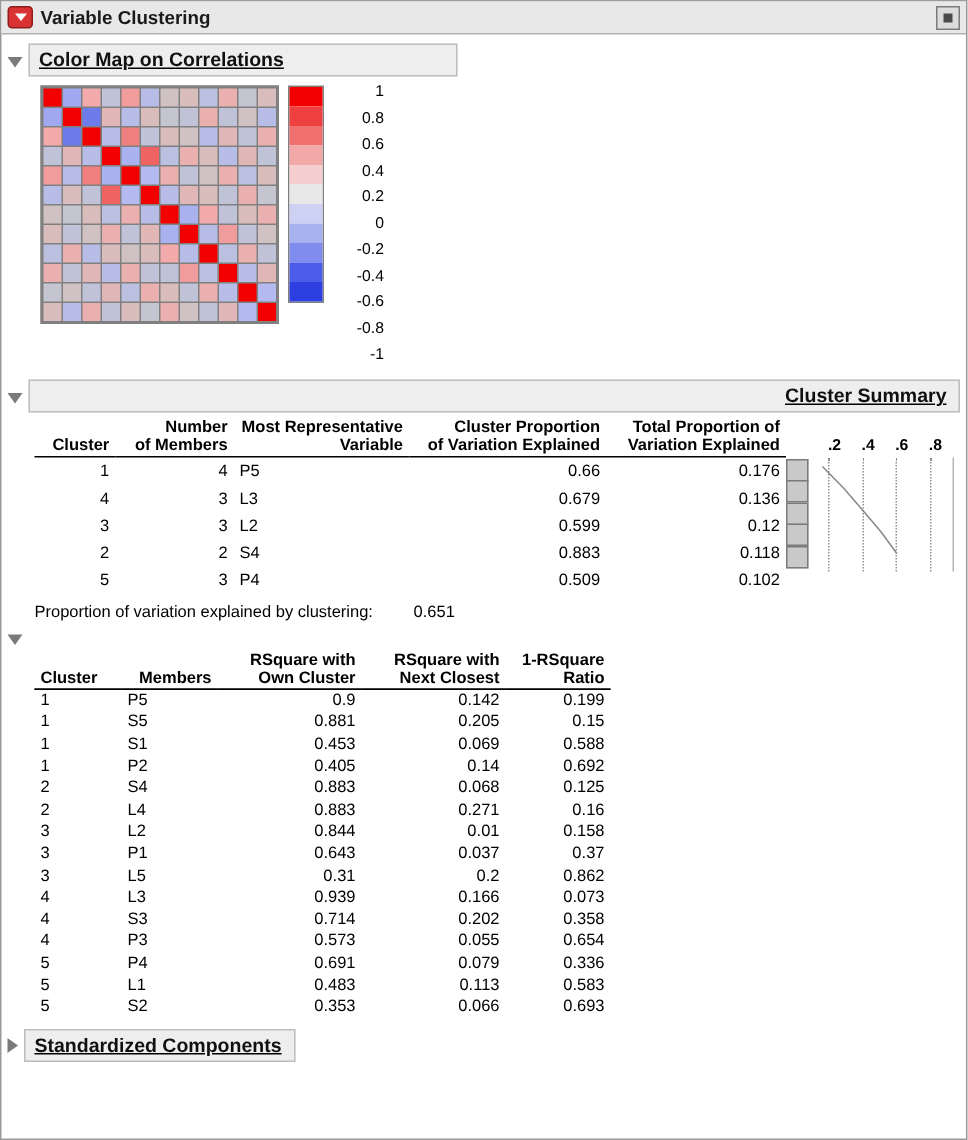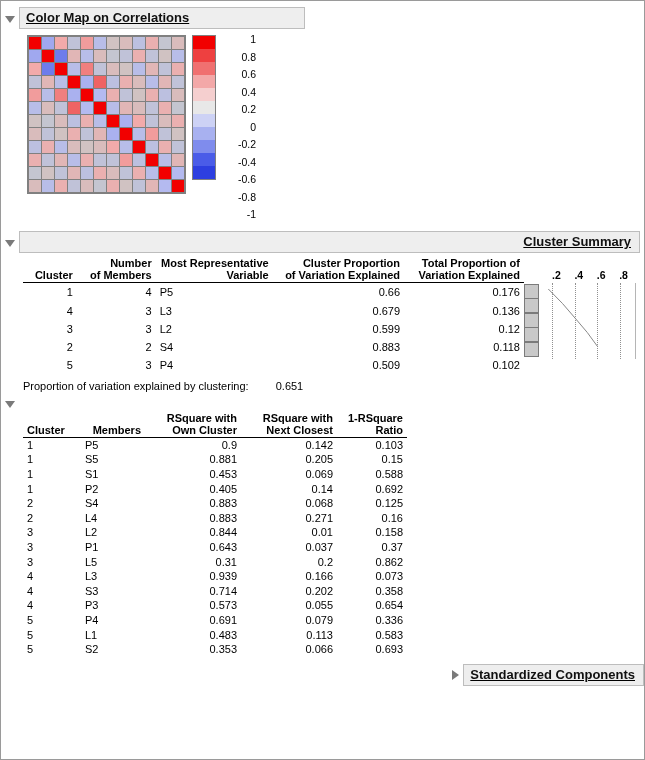--- a/index.html
+++ b/index.html
@@ -225,20 +225,29 @@
     right: 0; top: 0;
     width: 1px; height: 76px;
     background: #b5b5b5;
   }
 </style>
 </head>
 <body>
 
 <div class="window">
 
+  <div class="titlebar">
+    <span class="red-disc">
+        <span class="tri"></span>
+      </span>
+    <span class="title-text">Variable Clustering</span>
+    <span class="titlebar-right">
+        <span class="sq"></span>
+      </span>
+  </div>
 
   <div class="section-head">
     <span class="tri-open"></span>
     <span class="head-label wide">Color Map on Correlations</span>
   </div>
 
   <div class="colormap-wrap">
     <div class="heat-grid" id="heatGrid">
         <div class="heat-cell" style="background: rgb(242, 0, 0);"></div>
         <div class="heat-cell" style="background: rgb(160, 168, 239);"></div>
@@ -512,21 +521,21 @@
         <th style="width:88px;"><span>RSquare with<br>Next Closest</span></th>
         <th style="width:62px;"><span>1-RSquare<br>Ratio</span></th>
       </tr>
     </thead>
     <tbody id="membersBody">
         <tr>
           <td class="left">1</td>
           <td class="left">P5</td>
           <td class="">0.9</td>
           <td class="">0.142</td>
-          <td class="">0.103</td>
+          <td class="">0.199</td>
         </tr>
         <tr>
           <td class="left">1</td>
           <td class="left">S5</td>
           <td class="">0.881</td>
           <td class="">0.205</td>
           <td class="">0.15</td>
         </tr>
         <tr>
           <td class="left">1</td>
@@ -615,18 +624,18 @@
         <tr>
           <td class="left">5</td>
           <td class="left">S2</td>
           <td class="">0.353</td>
           <td class="">0.066</td>
           <td class="">0.693</td>
         </tr>
       </tbody>
   </table>
 
-  <div class="section-head" style="margin-top:8px;justify-content:flex-end;">
+  <div class="section-head" style="margin-top:8px;">
     <span class="tri-closed"></span>
     <span class="head-label">Standardized Components</span>
   </div>
 
 </div>
 
 </body></html>

